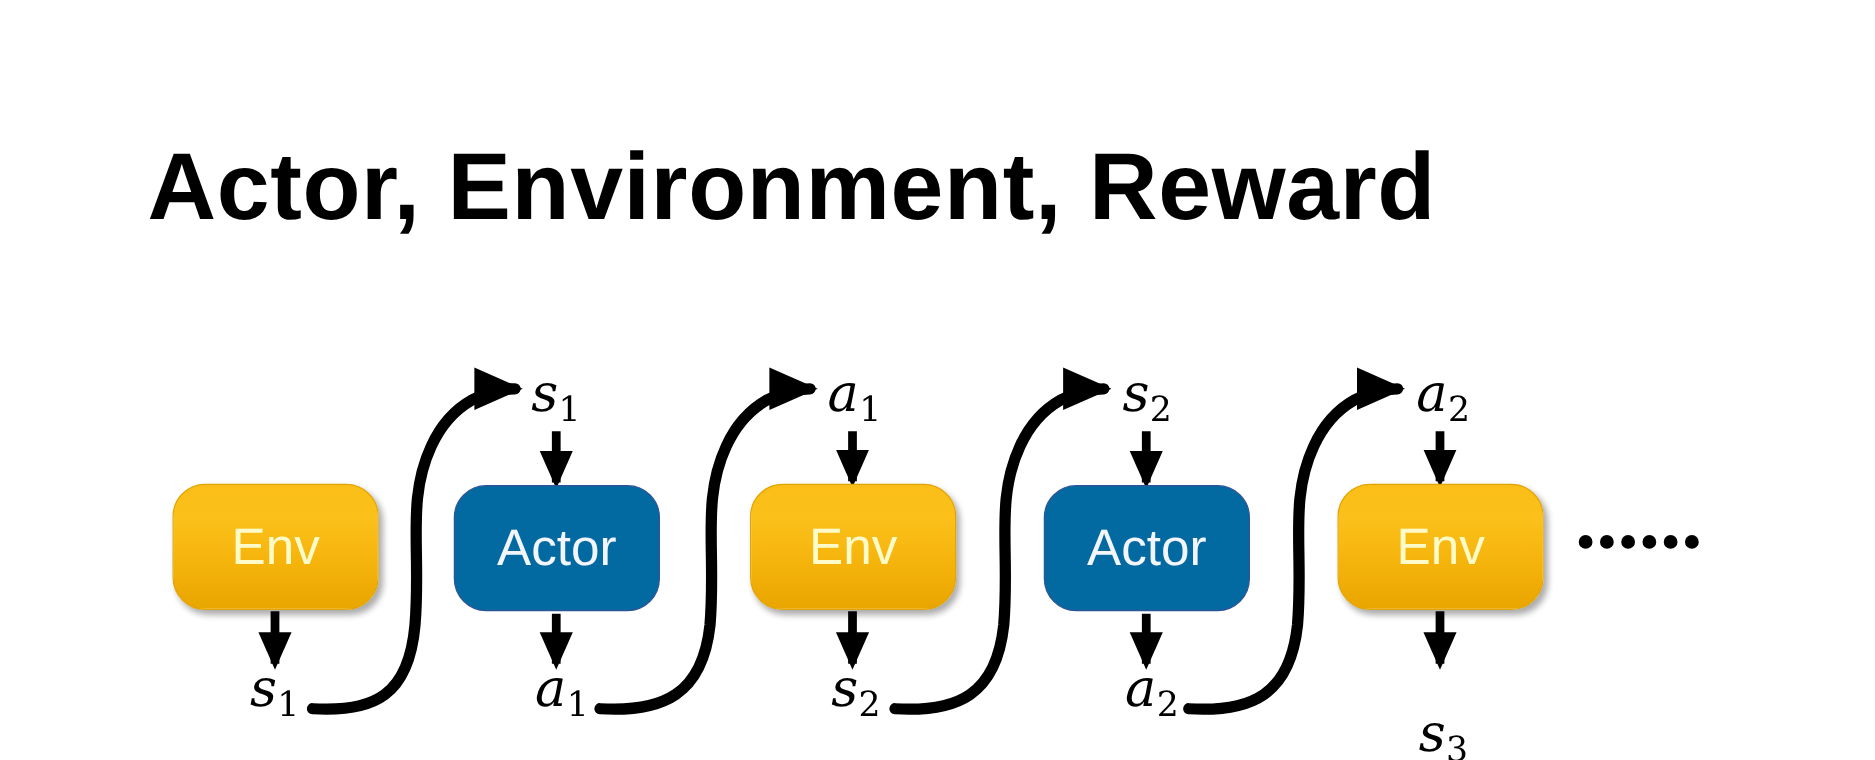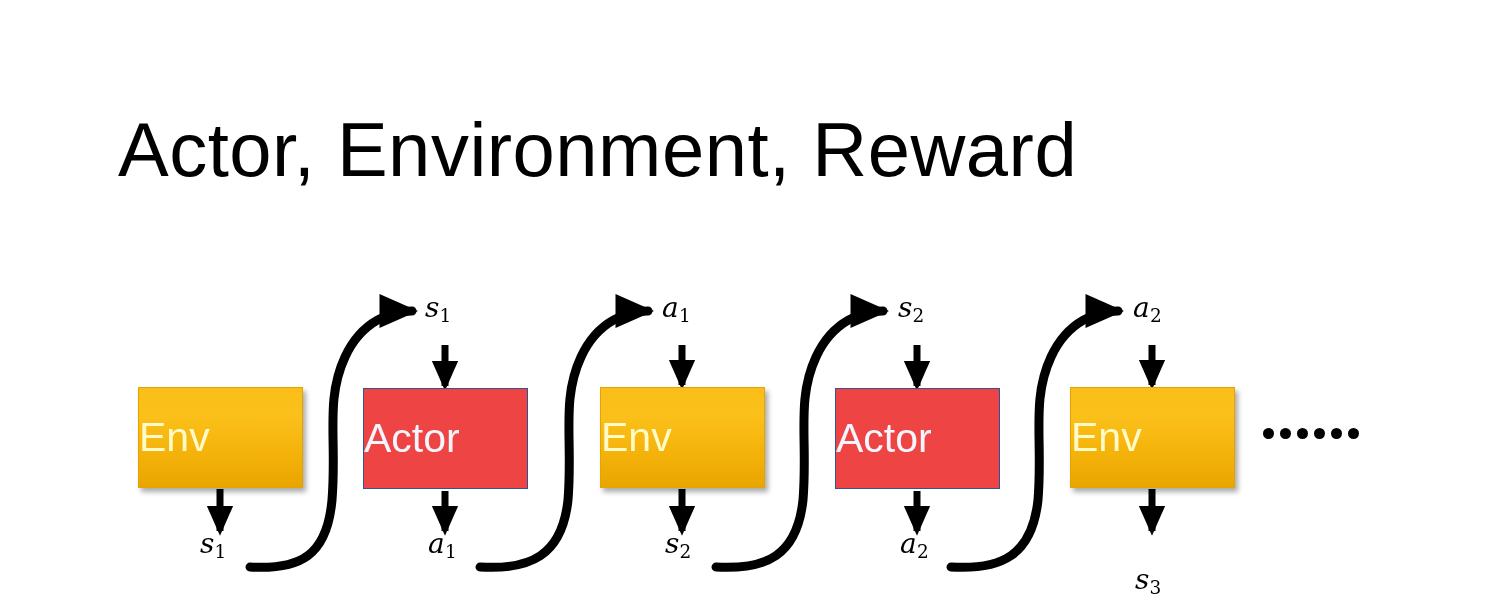--- a/index.html
+++ b/index.html
@@ -16,21 +16,21 @@
     font-family: "DejaVu Sans", sans-serif;
   }
 
   
   #slide-title {
     position: absolute;
     left: 118px;
     top: 112px;
     font-family: "Liberation Sans", sans-serif;
     font-size: 76px;
-    font-weight: 400;
+    font-weight: 700;
     color: #000000;
     letter-spacing: 0.5px;
     white-space: nowrap;
     line-height: 1.0;
   }
 
   
   #diagram {
     position: absolute;
     left: 0;
@@ -48,48 +48,50 @@
   }
 
   
   .node-box {
     position: absolute;
     width: 165px;
     height: 101px;
     box-sizing: border-box;
     display: flex;
     align-items: center;
+    justify-content: center;
     font-family: "Liberation Sans", sans-serif;
     font-size: 41px;
     font-weight: 400;
     line-height: 1;
+    border-radius: 26px;
   }
   .node-box.env {
     background: linear-gradient(180deg,
         #FBBE18 0%,
         #FBC01A 28%,
         #F5B40C 62%,
         #E9A500 100%);
     color: #FEFBC8;
     border: 1px solid #E2A402;
     box-shadow: 3px 4px 5px rgba(0,0,0,0.33);
   }
   .node-box.actor {
-    background: #ef4444;
+    background: #0369a1;
     color: #F2F6FC;
     border: 1px solid #2F5597;
     box-shadow: 0 0 0 rgba(0,0,0,0);
   }
 
   
   .mlabel {
     position: absolute;
     font-family: "DejaVu Serif", serif;
     font-style: italic;
-    font-size: 28px;
+    font-size: 42px;
     color: #000000;
     white-space: nowrap;
     line-height: 1;
   }
   .mlabel .sub {
     font-size: 0.66em;
     font-style: normal;
     vertical-align: baseline;
     position: relative;
     top: 0.28em;

